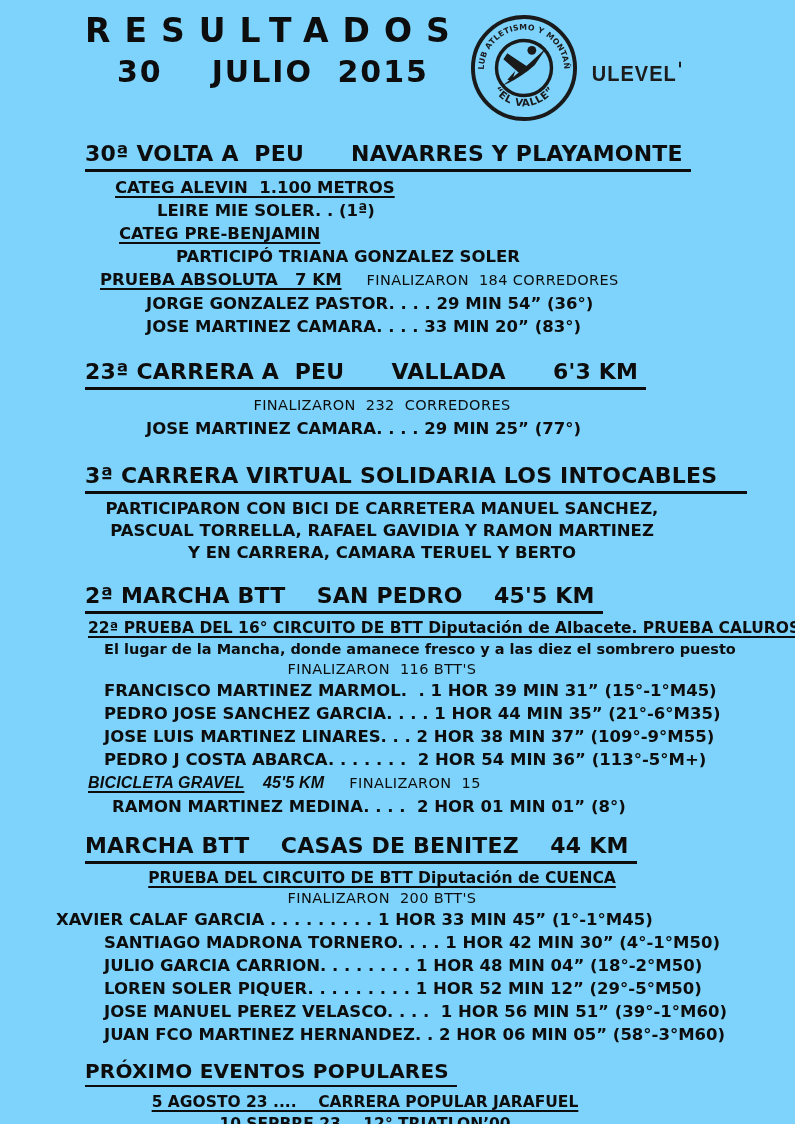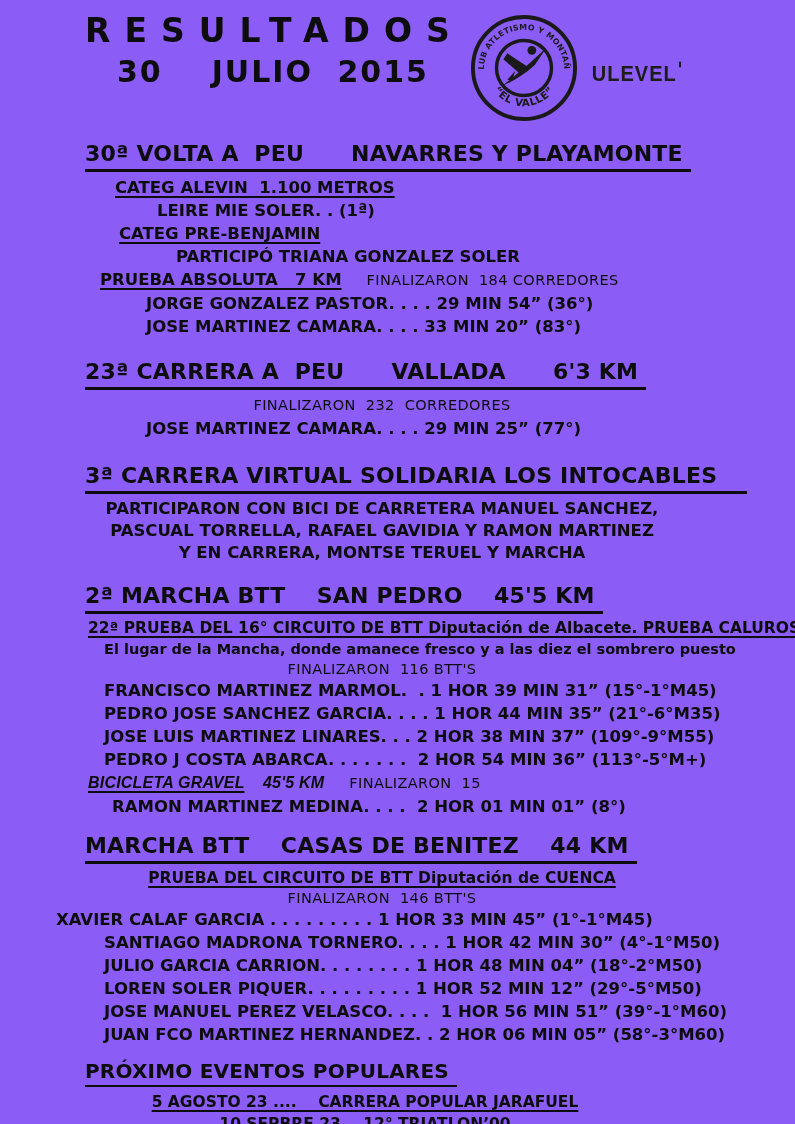--- a/index.html
+++ b/index.html
@@ -1,17 +1,17 @@
 <!DOCTYPE html>
 <html><head>
 <meta charset="utf-8">
 <style>
   html,body{margin:0;padding:0;background:#ffffff;}
   body{width:795px;height:1124px;color:#0d0d0d;font-family:"DejaVu Sans",sans-serif;}
-  .page{position:relative;width:795px;height:1124px;overflow:hidden;background:#8b5cf6;}
+  .page{position:relative;width:795px;height:1124px;overflow:hidden;background:#7dd3fc;}
 
   
   .header{display:flex;align-items:flex-start;padding-top:12px;}
   .title-block{margin-left:85px;}
   .doc-title{font-size:33px;font-weight:700;letter-spacing:14px;line-height:1.15;white-space:pre;}
   .doc-date{font-size:30px;font-weight:700;letter-spacing:2px;word-spacing:12px;margin:4px 0 0 32px;white-space:pre;}
   .badge-wrap{margin-left:6px;margin-top:2px;flex:0 0 auto;}
   .brand{margin:50px 0 0 14px;font-family:"Liberation Sans",sans-serif;font-weight:900;font-size:20px;letter-spacing:1px;transform:scaleY(1.12);color:#1c1c1c;white-space:pre;}
   .brand .tick{display:inline-block;width:2px;height:5px;background:#1c1c1c;vertical-align:top;margin-left:2px;margin-top:1px;}
 
@@ -82,21 +82,21 @@
         <div class="line fin">FINALIZARON  232  CORREDORES</div>
       </div>
     <div class="line res" style="margin-left:146px;">JOSE MARTINEZ CAMARA. . . . 29 MIN 25” (77°)</div>
   </div>
 
   <div class="sec" style="margin-top:22px;">
     <div class="hl" style="margin-left:85px;"><span class="head-u wide">3ª CARRERA VIRTUAL SOLIDARIA LOS INTOCABLES</span></div>
     <div class="centered">
       <div class="line res" style="line-height:22px;">PARTICIPARON CON BICI DE CARRETERA MANUEL SANCHEZ,</div>
       <div class="line res" style="line-height:22px;">PASCUAL TORRELLA, RAFAEL GAVIDIA Y RAMON MARTINEZ</div>
-      <div class="line res" style="line-height:22px;">Y EN CARRERA, MONTSE TERUEL Y MARCHA</div>
+      <div class="line res" style="line-height:22px;">Y EN CARRERA, CAMARA TERUEL Y BERTO</div>
     </div>
   </div>
 
   <div class="sec" style="margin-top:18px;">
     <div class="hl" style="margin-left:85px;"><span class="head-u">2ª MARCHA BTT    SAN PEDRO    45'5 KM</span></div>
     <div class="line sub u" style="margin-left:88px;line-height:21px;">22ª PRUEBA DEL 16° CIRCUITO DE BTT Diputación de Albacete. PRUEBA CALUROSA</div>
     <div class="line small" style="margin-left:104px;line-height:20px;">El lugar de la Mancha, donde amanece fresco y a las diez el sombrero puesto</div>
     <div class="centered" style="line-height:20px;">
         <div class="line fin" style="line-height:20px;">FINALIZARON  116 BTT'S</div>
       </div>
@@ -105,21 +105,21 @@
     <div class="line res" style="margin-left:104px;">JOSE LUIS MARTINEZ LINARES. . . 2 HOR 38 MIN 37” (109°-9°M55)</div>
     <div class="line res" style="margin-left:104px;">PEDRO J COSTA ABARCA. . . . . . .  2 HOR 54 MIN 36” (113°-5°M+)</div>
     <div class="line" style="margin-left:88px;"><span class="gravel u">BICICLETA GRAVEL</span><span class="gravel">    </span><span class="gravel">45'5 KM</span><span class="fin">     </span><span class="fin">FINALIZARON  15</span></div>
     <div class="line res" style="margin-left:112px;">RAMON MARTINEZ MEDINA. . . .  2 HOR 01 MIN 01” (8°)</div>
   </div>
 
   <div class="sec" style="margin-top:14px;">
     <div class="hl" style="margin-left:85px;"><span class="head-u">MARCHA BTT    CASAS DE BENITEZ    44 KM</span></div>
     <div class="centered"><span class="sub u" style="line-height:21px;">PRUEBA DEL CIRCUITO DE BTT Diputación de CUENCA</span></div>
     <div class="centered" style="line-height:19px;">
-        <div class="line fin" style="line-height:19px;">FINALIZARON  146 BTT'S</div>
+        <div class="line fin" style="line-height:19px;">FINALIZARON  200 BTT'S</div>
       </div>
     <div class="line res" style="margin-left:56px;">XAVIER CALAF GARCIA . . . . . . . . . 1 HOR 33 MIN 45” (1°-1°M45)</div>
     <div class="line res" style="margin-left:104px;">SANTIAGO MADRONA TORNERO. . . . 1 HOR 42 MIN 30” (4°-1°M50)</div>
     <div class="line res" style="margin-left:104px;">JULIO GARCIA CARRION. . . . . . . . 1 HOR 48 MIN 04” (18°-2°M50)</div>
     <div class="line res" style="margin-left:104px;">LOREN SOLER PIQUER. . . . . . . . . 1 HOR 52 MIN 12” (29°-5°M50)</div>
     <div class="line res" style="margin-left:104px;">JOSE MANUEL PEREZ VELASCO. . . .  1 HOR 56 MIN 51” (39°-1°M60)</div>
     <div class="line res" style="margin-left:104px;">JUAN FCO MARTINEZ HERNANDEZ. . 2 HOR 06 MIN 05” (58°-3°M60)</div>
   </div>
 
   <div class="sec" style="margin-top:12px;">

